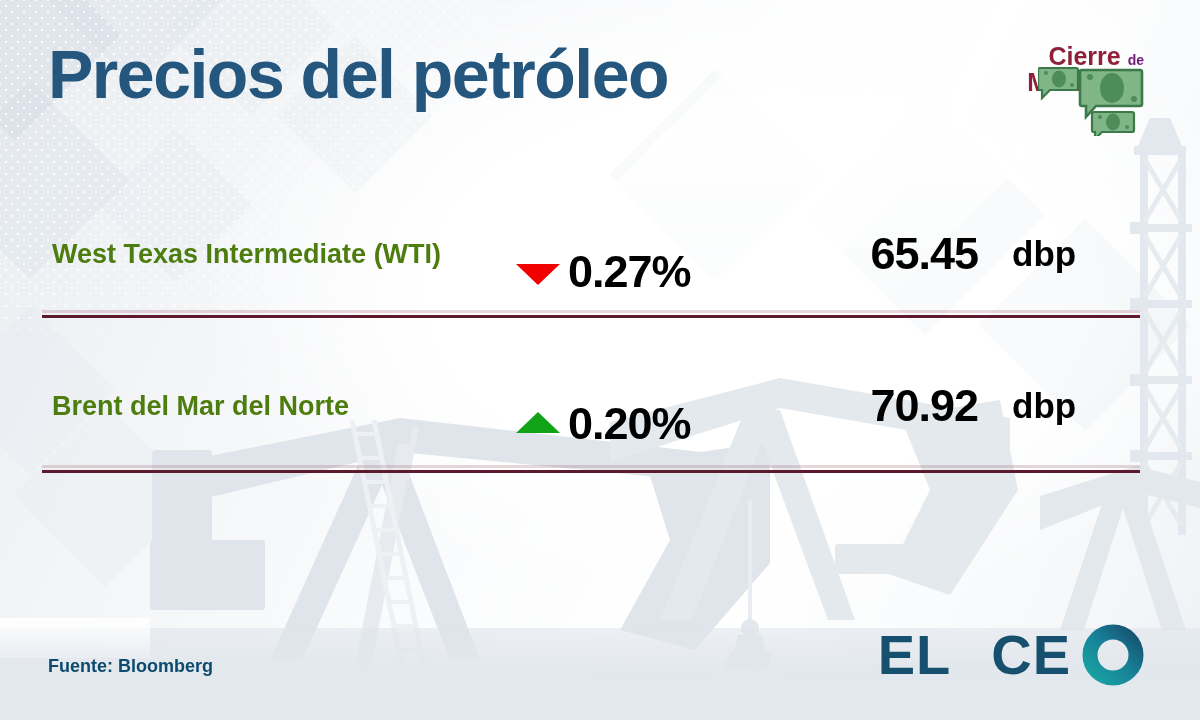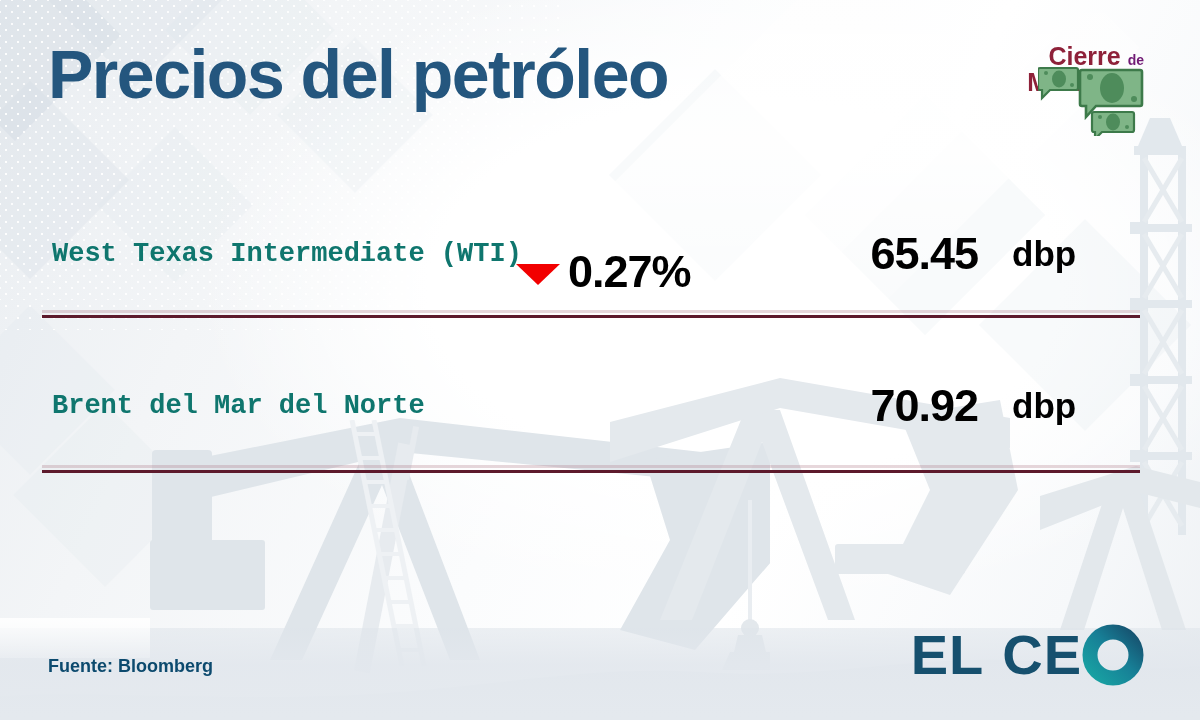--- a/index.html
+++ b/index.html
@@ -102,23 +102,22 @@
     align-items:center;
   }
   .row-1 { top:222px; }
   .row-2 { top:374px; }
 
   .asset {
     position:absolute;
     left:52px;
     font-size:27px;
     font-weight:bold;
-    color:#0f766e;
-    white-space:nowrap;
-    font-family:Liberation Mono, monospace;
+    color:#4d7c0f;
+    white-space:nowrap;
   }
   .pct-wrap {
     position:absolute;
     left:516px;
     display:flex;
     align-items:center;
     gap:8px;
     margin-top:36px;
   }
   .tri { width:0; height:0; display:block; }
@@ -167,21 +166,21 @@
   
   .fuente {
     position:absolute;
     left:48px; top:656px;
     font-size:18px; font-weight:bold; color:#0c4a6e;
     white-space:nowrap;
   }
   .elceo {
     position:absolute;
     right:56px; top:622px;
-    display:flex; align-items:center; gap:0px;
+    display:flex; align-items:center; gap:11px;
     white-space:nowrap;
   }
   .elceo .word {
     font-size:56px; font-weight:bold; color:#16506e; letter-spacing:1px;
   }
   .elceo .gap { width:18px; display:inline-block; }
   .oring { display:block; }
 </style>
 </head>
 <body>
@@ -343,20 +342,24 @@
     </div>
     <div class="price">65.45</div>
     <div class="unit">dbp</div>
   </div>
 
   <div class="divider-top-glow div-1g"></div>
   <div class="divider div-1"></div>
 
   <div class="row row-2">
     <div class="asset">Brent del Mar del Norte</div>
+    <div class="pct-wrap">
+      <span class="tri tri-up"></span>
+      <span class="pct">0.20%</span>
+    </div>
     <div class="price">70.92</div>
     <div class="unit">dbp</div>
   </div>
 
   <div class="divider-top-glow div-2g"></div>
   <div class="divider div-2"></div>
 
   <div class="fuente">Fuente: Bloomberg</div>
 
   <div class="elceo">

